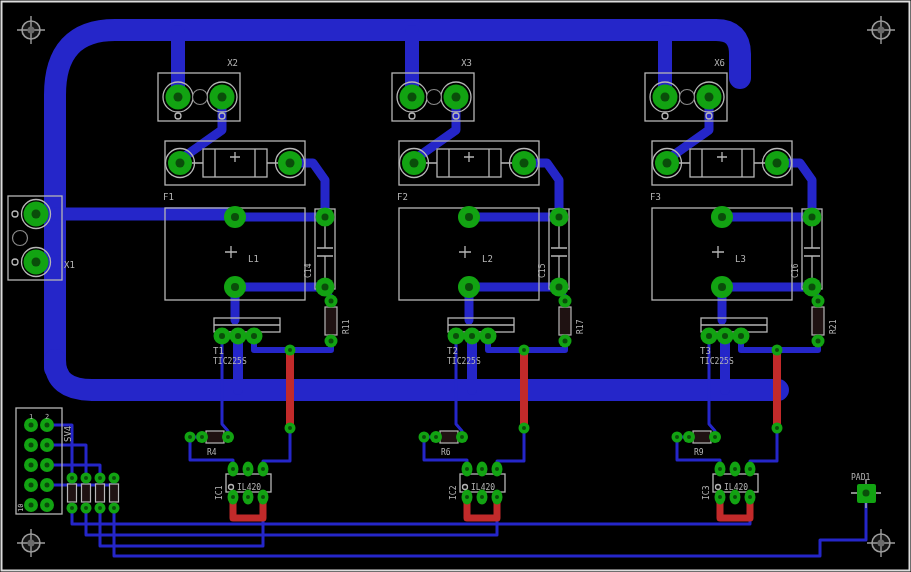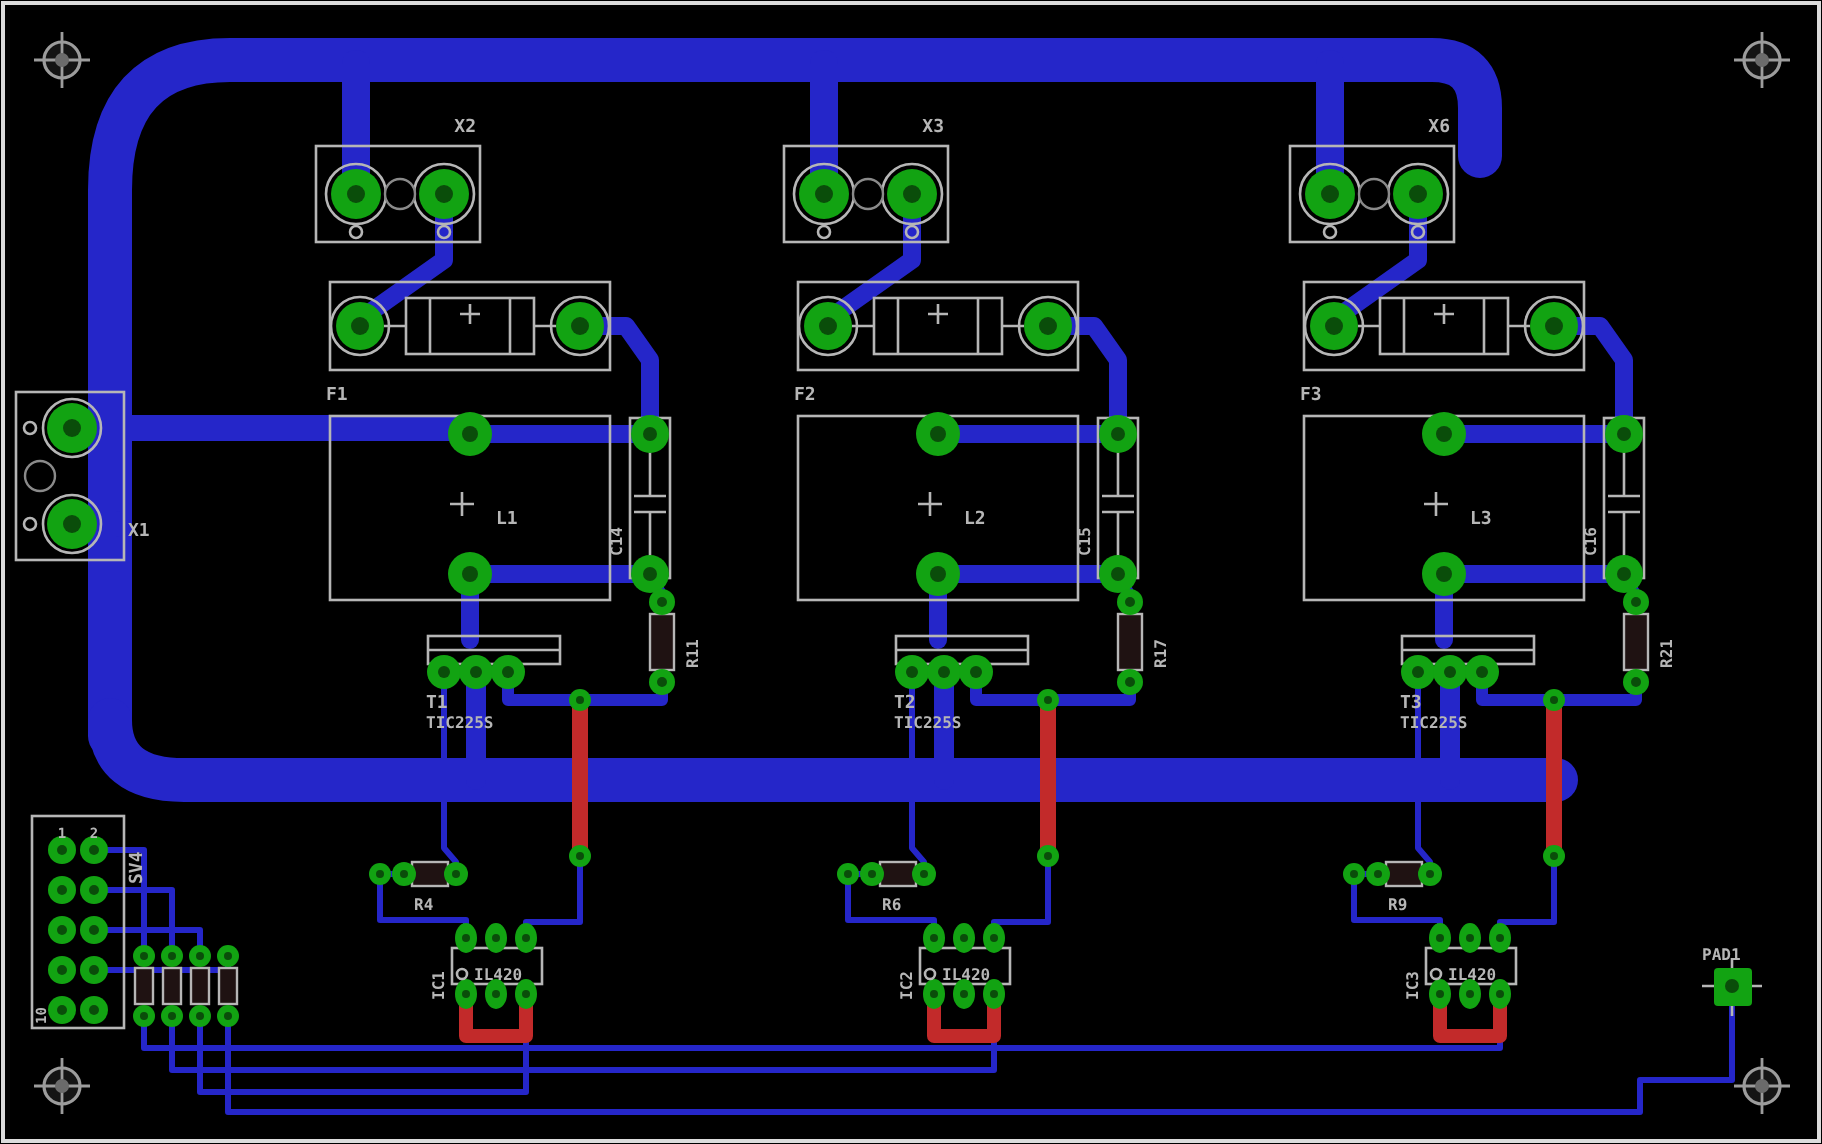--- a/index.html
+++ b/index.html
@@ -1,16 +1,16 @@
 <!DOCTYPE html>
 <html style="--background: #000000; --border: #dcdcdc; --copper-bottom: #2526c9; --copper-top: #c22a2a; --pad-green: #12a312; --pad-hole: #0a4d0a; --silkscreen: #b6b6b6; --component-body: #1f1212;"><head>
 <meta charset="utf-8">
 <style>
   html,body { margin:0; padding:0; background:#000; }
-  .board { position:relative; width:911px; height:572px; background:var(--background,#000); overflow:hidden;font-weight:bold; }
+  .board { position:relative; width:911px; height:572px; background:var(--background,#000); overflow:hidden; }
   svg { display:block; }
   .tb { fill:none; stroke:var(--copper-bottom,#2526c9); stroke-linecap:round; stroke-linejoin:round; }
   .tt { fill:none; stroke:var(--copper-top,#c22a2a); stroke-linecap:round; stroke-linejoin:round; }
   .w22{stroke-width:22px}.w14{stroke-width:14px}.w13{stroke-width:13px}.w10{stroke-width:10px}
   .w9{stroke-width:9px}.w8{stroke-width:8px}.w7{stroke-width:7px}.w6{stroke-width:6px}.w3{stroke-width:3px}
   .silk { fill:none; stroke:var(--silkscreen,#b6b6b6); stroke-width:1.3px; }
   .pad  { fill:var(--pad-green,#12a312); }
   .hole { fill:var(--pad-hole,#0a4d0a); }
   .blk  { fill:#000; stroke:#8a8a8a; stroke-width:1.2px; }
   .rbody{ fill:var(--component-body,#1f1212); stroke:var(--silkscreen,#b6b6b6); stroke-width:1.2px; }

